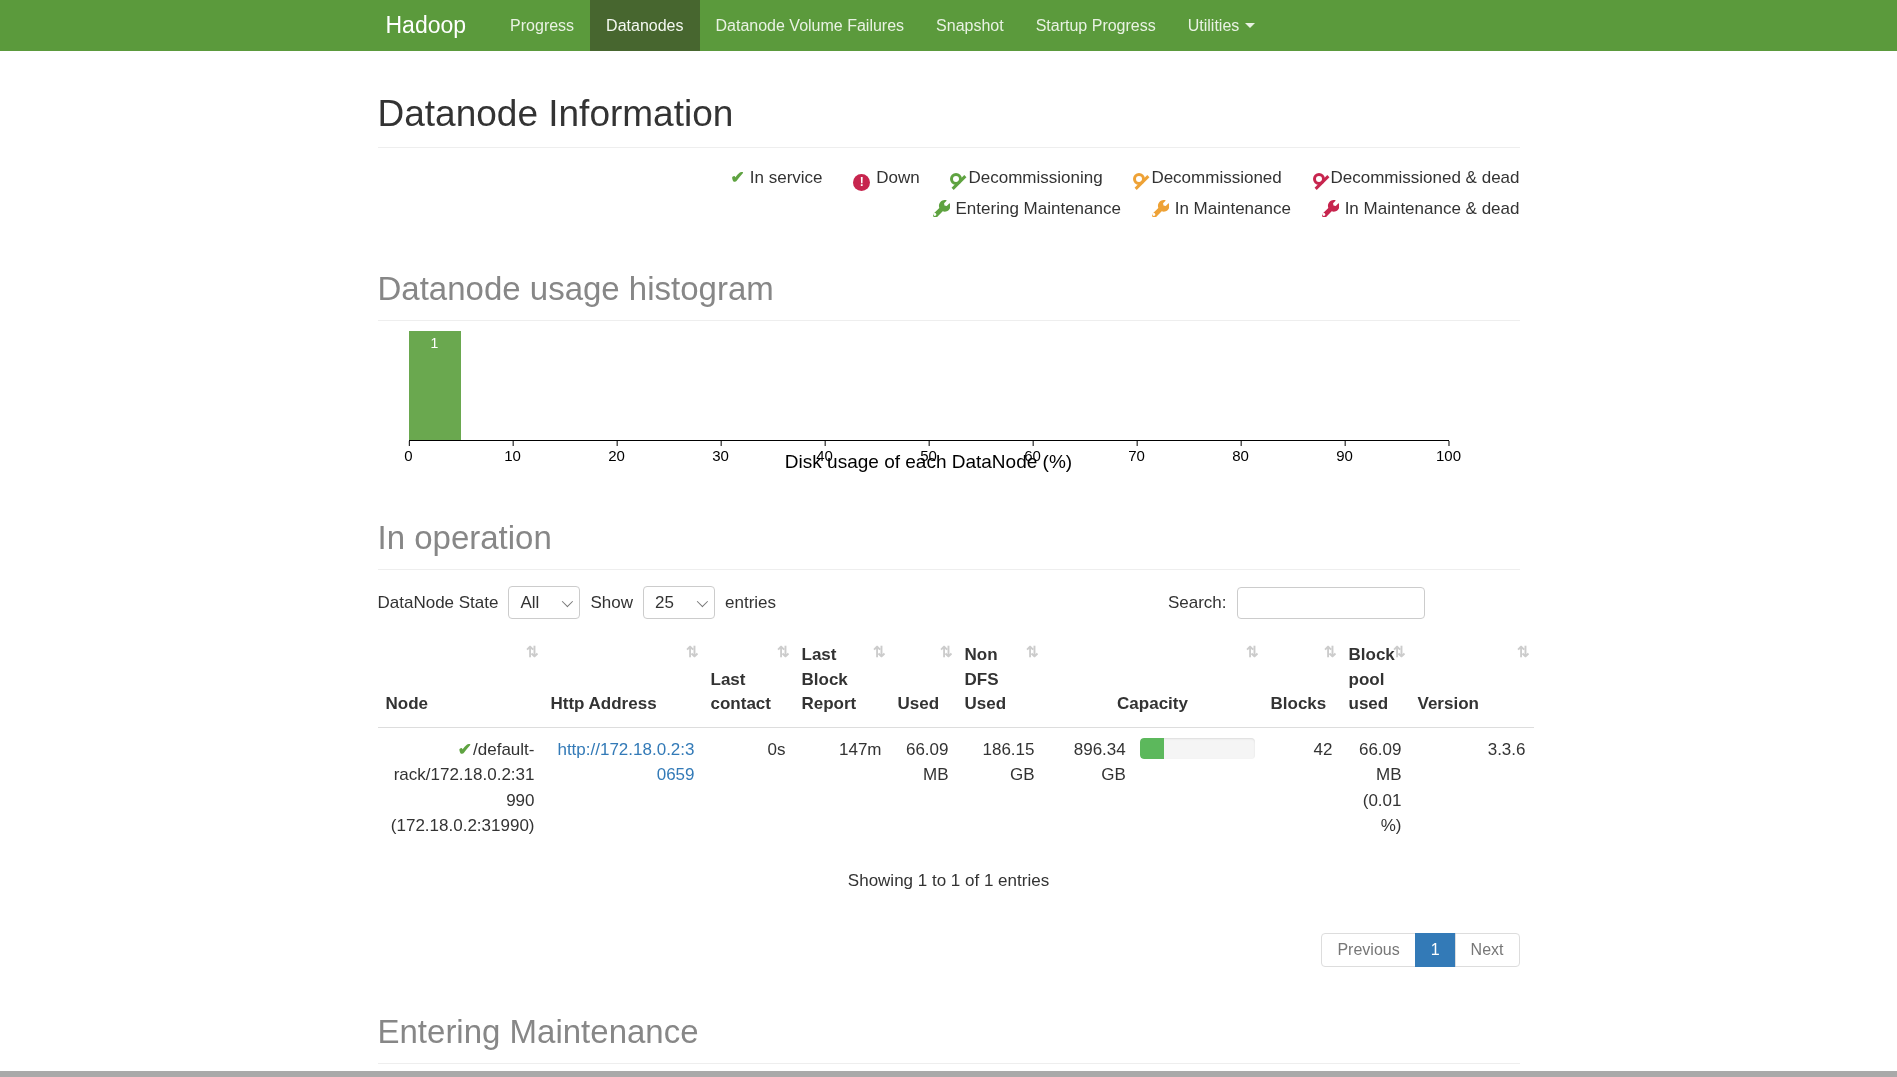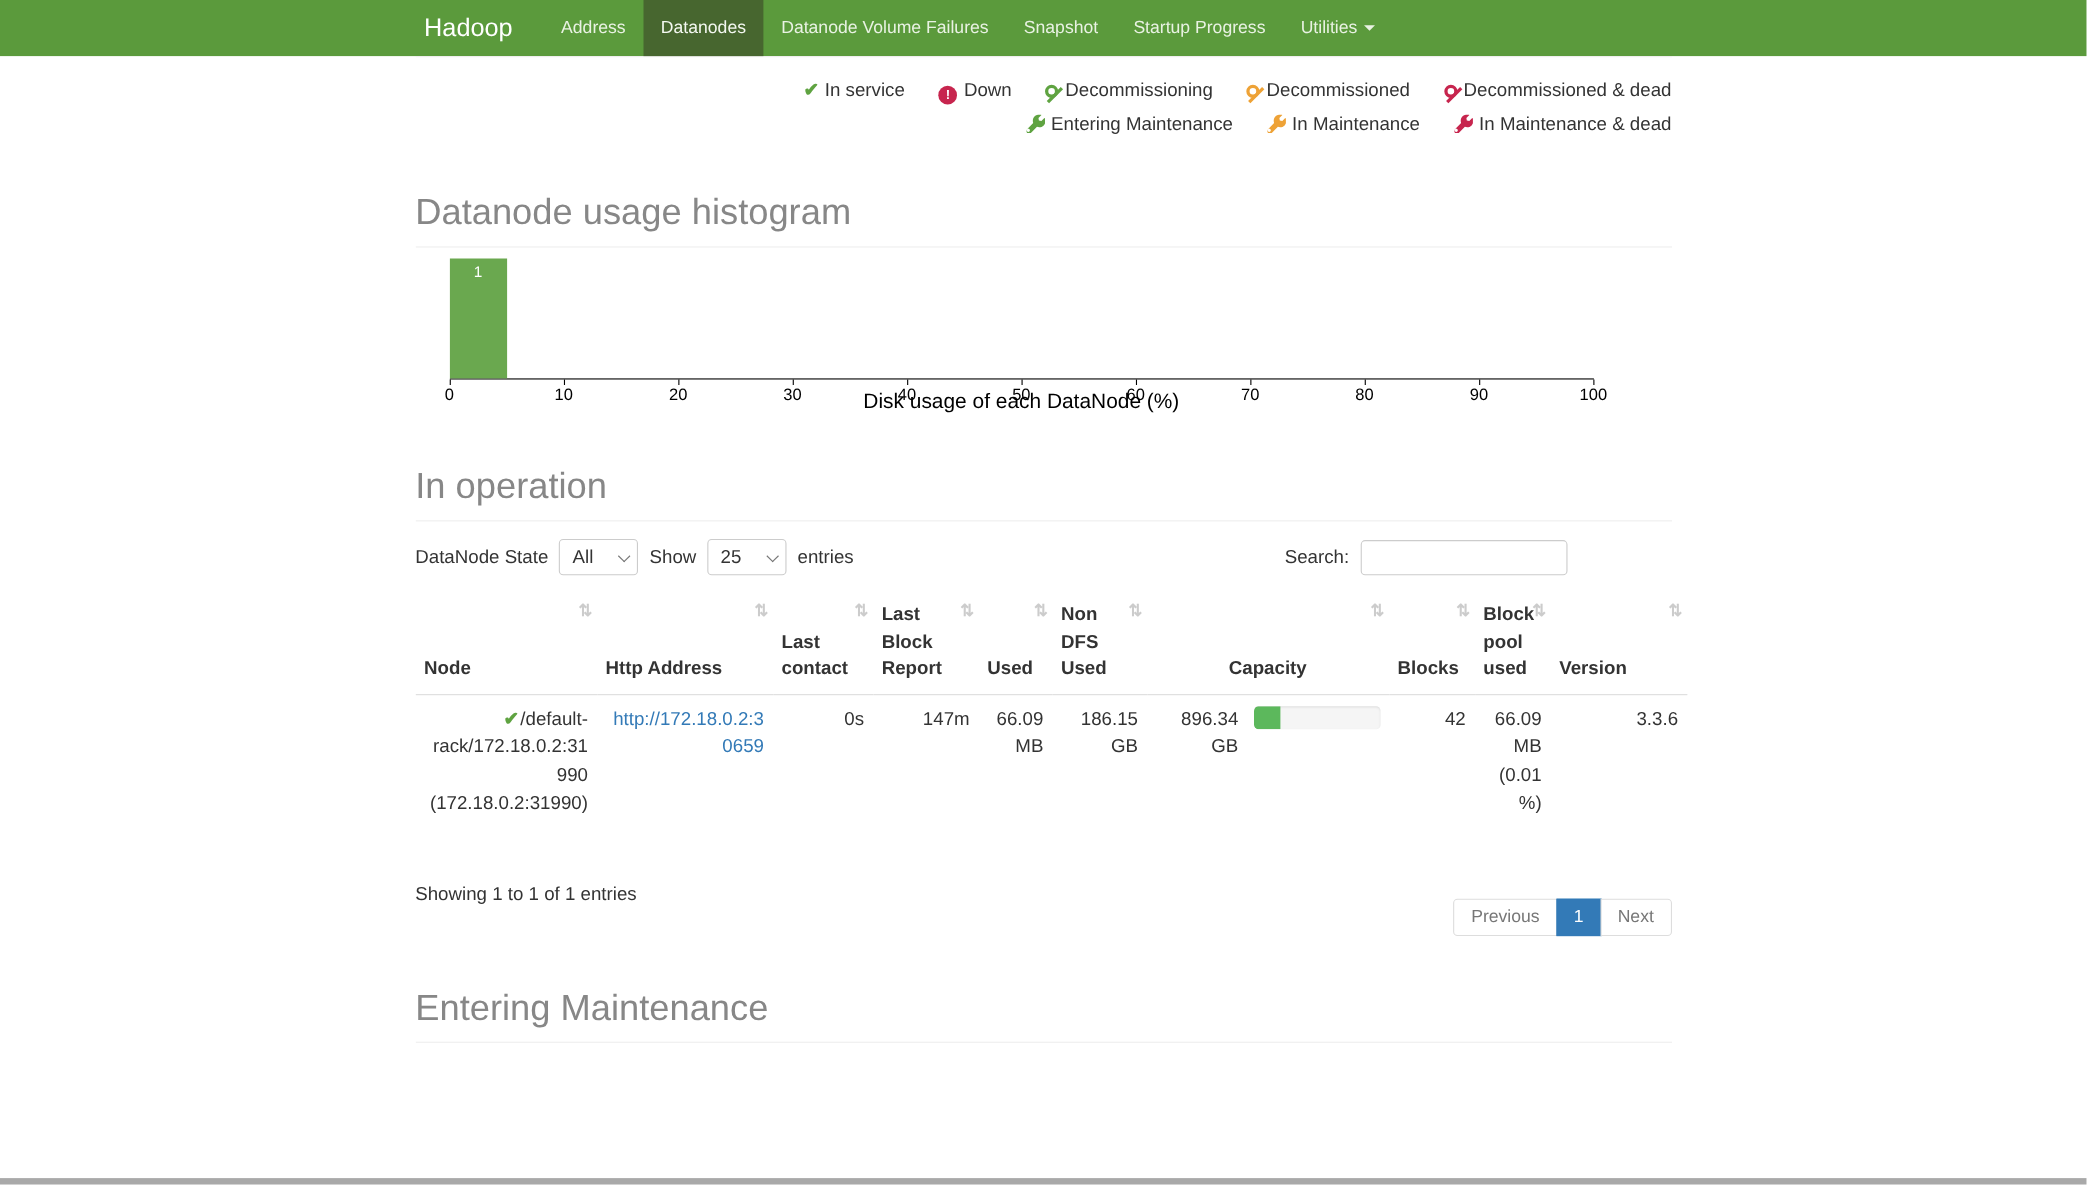--- a/index.html
+++ b/index.html
@@ -53,50 +53,51 @@
   .dn-table th { font-weight:bold; text-align:left; vertical-align:bottom; padding:6px 8px 10px 8px; border-bottom:1px solid #ddd; position:relative; line-height:1.45; }
   .dn-table th.th-capacity { text-align:center; }
   .sort-icon { position:absolute; top:4px; right:4px; color:#ccc; font-size:15px; cursor:pointer; }
   .dn-table td { vertical-align:top; text-align:right; padding:9px 8px; line-height:1.5; overflow-wrap:break-word; border-bottom:1px solid #fff; }
   .node-check { color:#5fa341; font-weight:bold; margin-right:1px; }
   a.http-link { color:#337ab7; text-decoration:none; }
   .cap-cell { display:flex; align-items:flex-start; }
   .progress { background:#f5f5f5; border-radius:4px; height:21px; width:124px; margin-left:14px; margin-top:1px; box-shadow:inset 0 1px 2px rgba(0,0,0,.1); overflow:hidden; }
   .progress-fill { background:#5cb85c; height:100%; border-radius:4px 0 0 4px; }
   
-  .table-footer { display:flex; align-items:center; margin-top:22px; }
+  .table-footer { display:flex; align-items:center; margin-top:22px;flex-direction:column; }
   .info-text { color:#333; }
   .pagination { margin-left:auto; display:flex; }
   .page-btn { border:1px solid #ddd; background:#fff; color:#777; padding:7px 15px; font-size:16px; cursor:pointer; margin-left:-1px;margin-top:42px; }
   .page-btn:first-child { border-radius:4px 0 0 4px; margin-left:0; }
   .page-btn:last-child { border-radius:0 4px 4px 0; }
   .page-btn.active { background:#337ab7; border-color:#337ab7; color:#fff; }
   .empty-text { color:#333; margin:26px 0 0 0; }
   .bottom-strip { position:absolute; bottom:0; left:0; width:100%; height:6px; background:#a9a9a9; }
 </style>
 </head>
 <body>
 
 <nav class="navbar">
   <div class="navbar-inner">
     <div class="brand">Hadoop</div>
-    <div class="nav-item">Address</div>
+    <div class="nav-item">Progress</div>
     <div class="nav-item active">Datanodes</div>
     <div class="nav-item">Datanode Volume Failures</div>
     <div class="nav-item">Snapshot</div>
     <div class="nav-item">Startup Progress</div>
     <div class="nav-item">
       <span>Utilities</span>
       <span class="caret"></span>
     </div>
   </div>
 </nav>
 
 <div class="container">
 
+  <h1 class="page-title">Datanode Information</h1>
   <hr class="page-header-rule">
 
   <div class="legend">
     <div>
       <span class="legend-item"><span class="check-icon c-green">✔</span><span>In service</span></span>
       <span class="legend-item"><span class="down-icon">!</span><span>Down</span></span>
       <span class="legend-item"><span class="ban-icon c-green"></span><span>Decommissioning</span></span>
       <span class="legend-item"><span class="ban-icon c-orange"></span><span>Decommissioned</span></span>
       <span class="legend-item"><span class="ban-icon c-red"></span><span>Decommissioned &amp; dead</span></span>
     </div>

